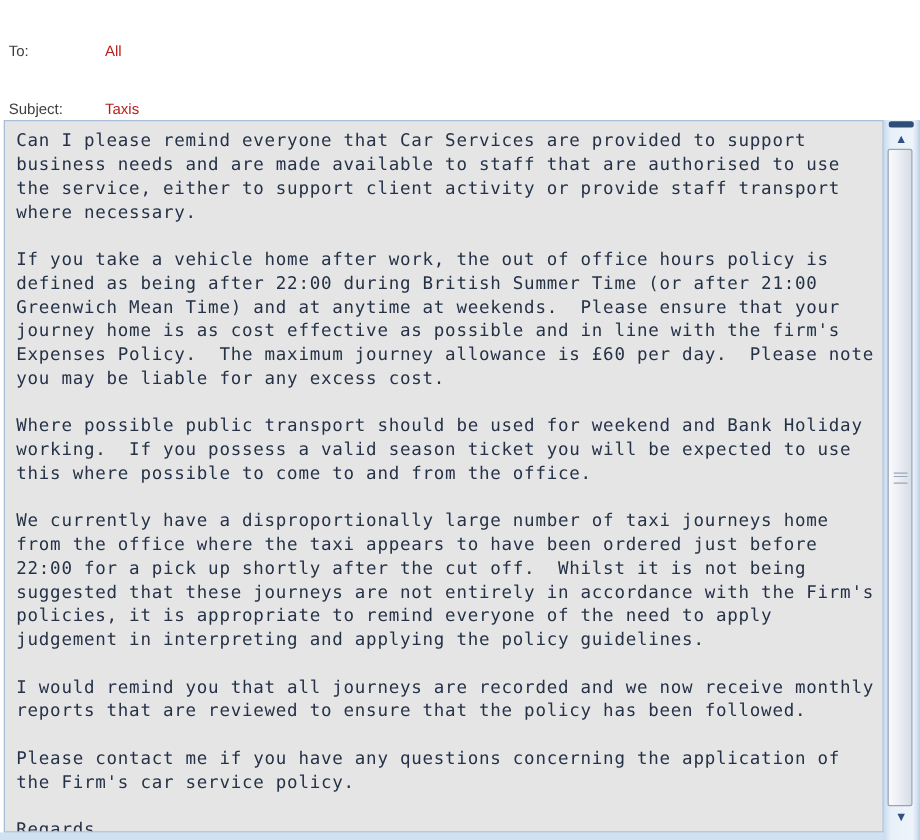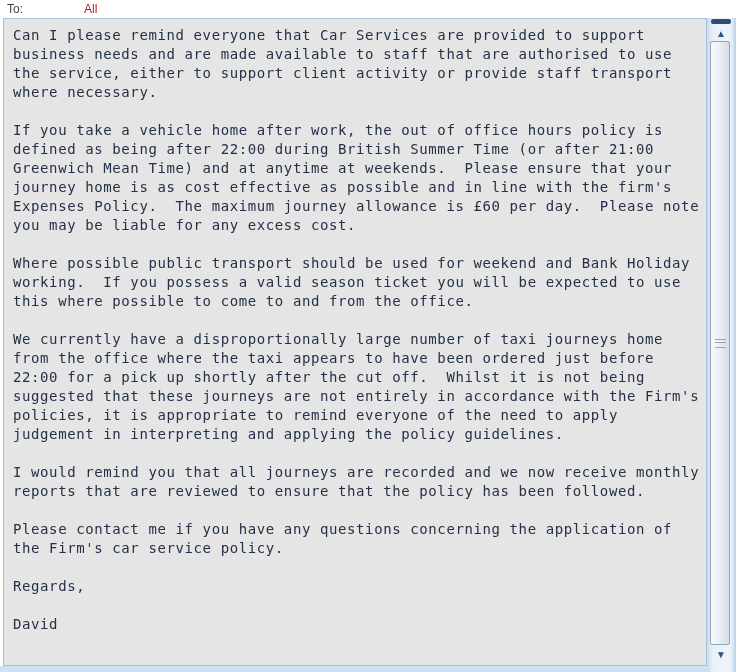--- a/index.html
+++ b/index.html
@@ -6,21 +6,21 @@
   body {
     width: 736px; height: 672px;
     background: #ffffff;
     overflow: hidden;
     font-family: "Liberation Sans", sans-serif;
   }
   .window { width: 736px; height: 672px; display: flex; flex-direction: column; }
 
   
   .header { padding: 2px 8px 1px 7px; background: #ffffff; }
-  .hrow { display: flex; line-height: 14px; margin-bottom: 1px; }
+  .hrow { display: flex; line-height: 14px; margin-bottom: 1px; margin-top: 32px; }
   .hlabel {
     width: 77px; flex: 0 0 77px;
     font-size: 12px; color: #3f3f3f;
   }
   .hvalue { font-size: 12px; color: #b91c1c; }
 
   
   .main { flex: 1; display: flex; position: relative; background: #ffffff; min-height: 0; }
   .main::after {
     content: ""; position: absolute; left: 0; right: 0; bottom: 0; height: 6px;
@@ -75,20 +75,24 @@
 </head>
 <body>
 
 <div class="window">
 
   <div class="header">
     <div class="hrow">
       <span class="hlabel">To:</span>
       <span class="hvalue">All</span>
     </div>
+    <div class="hrow">
+      <span class="hlabel">Subject:</span>
+      <span class="hvalue">Taxis</span>
+    </div>
   </div>
 
   <div class="main">
 
     <div class="body-box">
       <div class="body-text">Can I please remind everyone that Car Services are provided to support
 business needs and are made available to staff that are authorised to use
 the service, either to support client activity or provide staff transport
 where necessary.
 

